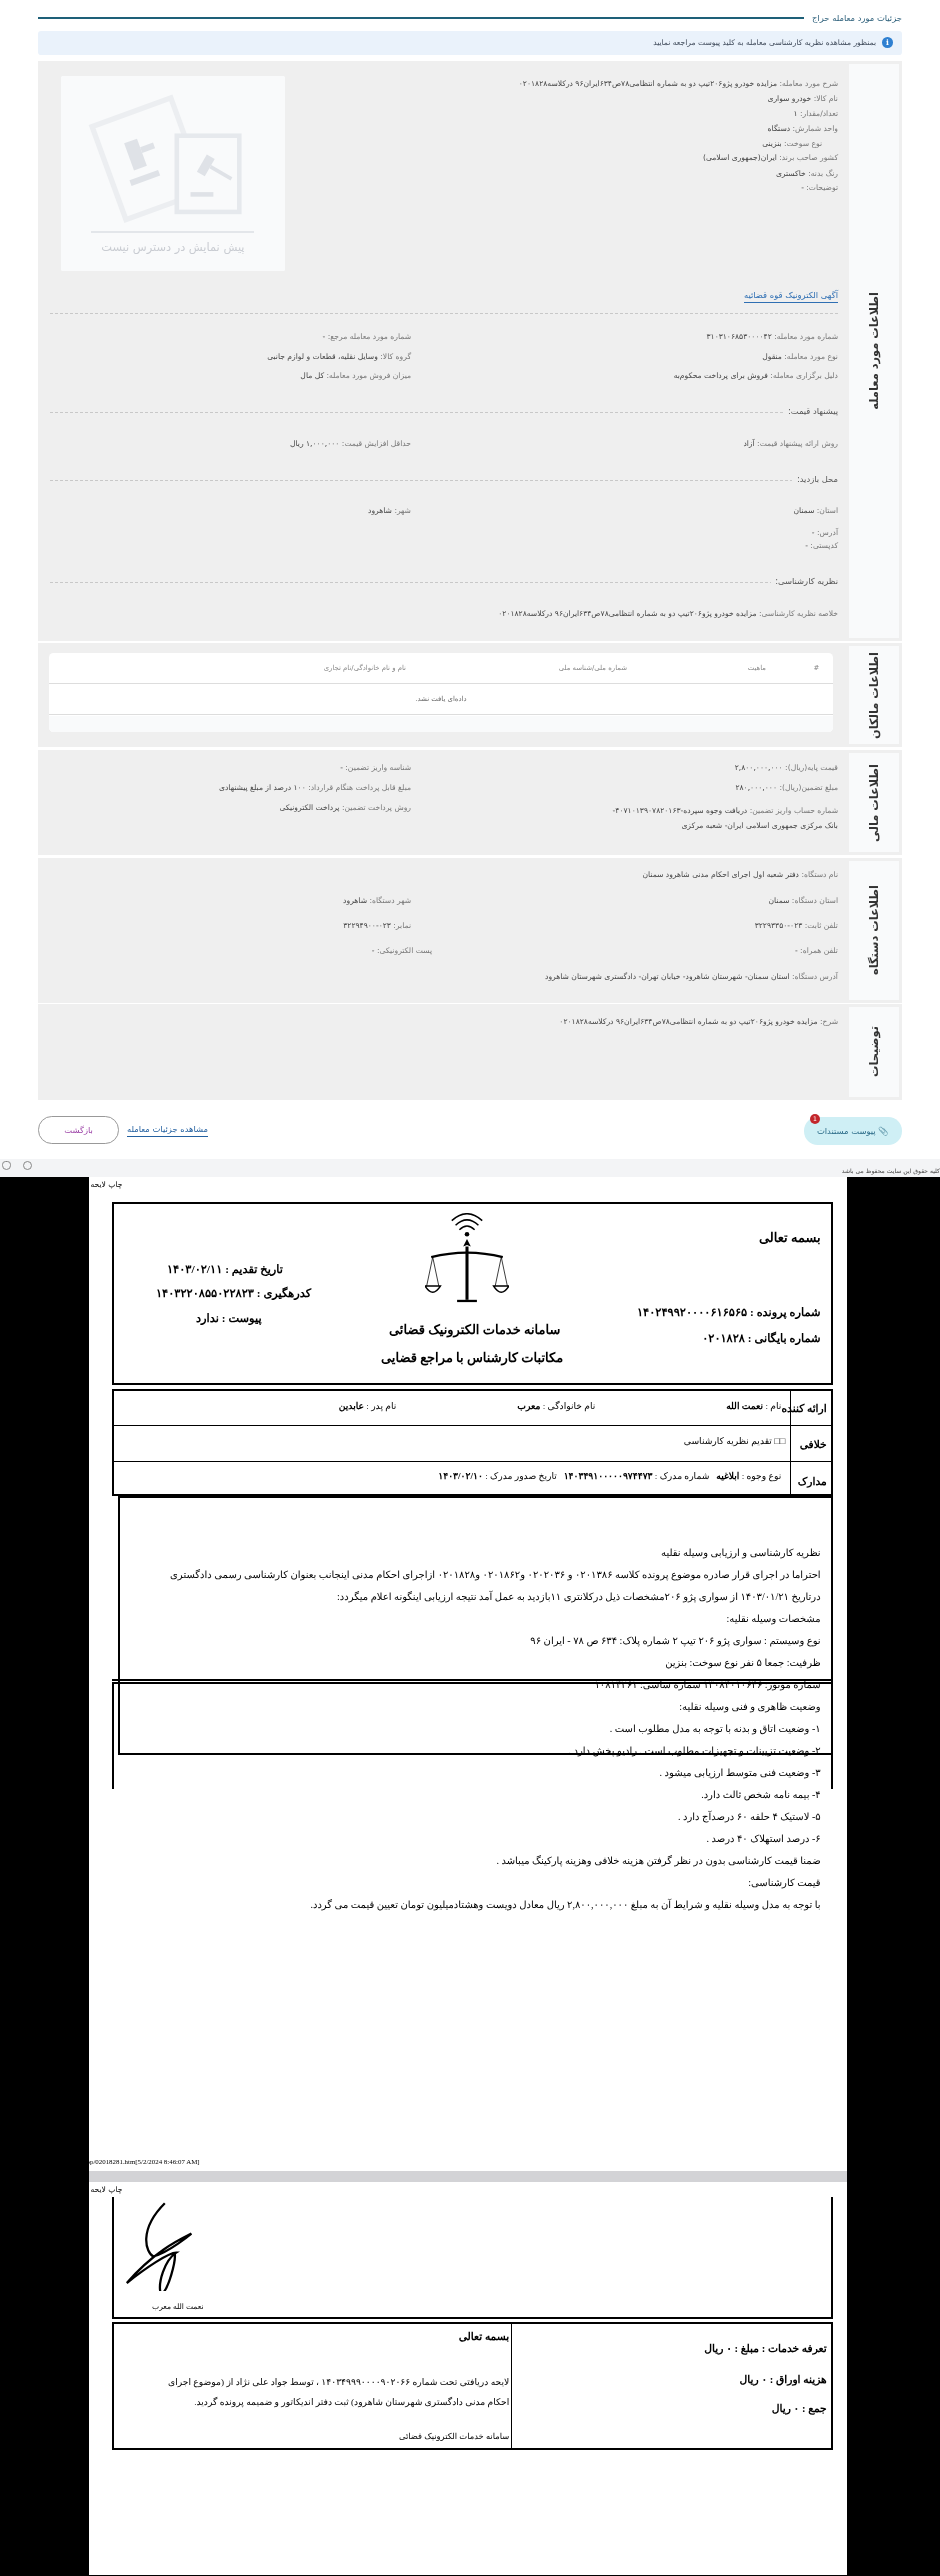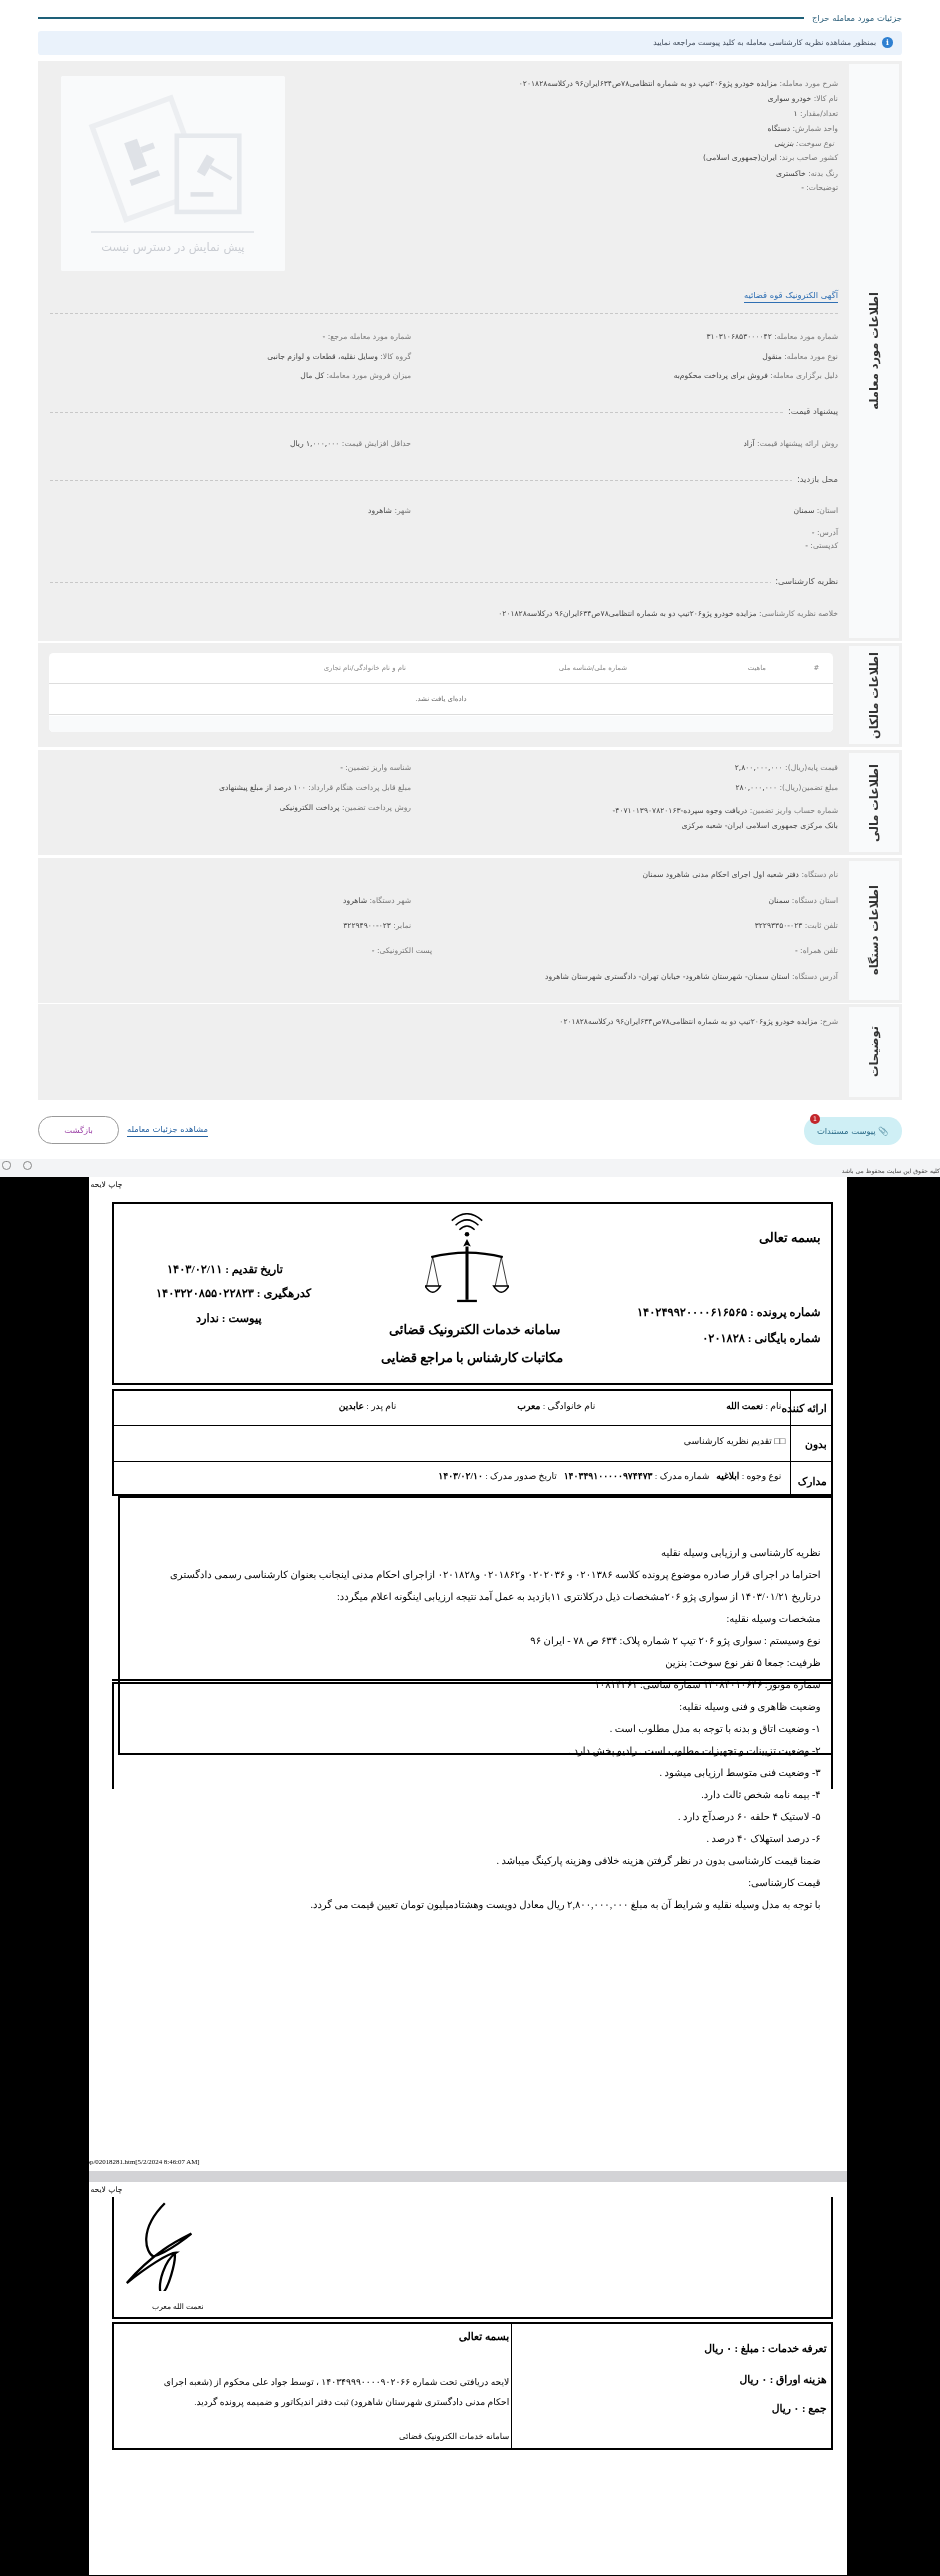--- a/index.html
+++ b/index.html
@@ -78,21 +78,21 @@
 
 <div class="section" style="top:61px;height:580px;">
   <div class="side">
       <span>اطلاعات مورد معامله</span>
     </div>
   <div class="body">
     <div class="kv" style="top:17.5px;right:0;"><span>شرح مورد معامله:</span> <b>مزایده خودرو پژو۲۰۶تیپ دو به شماره انتظامی۷۸ص۶۳۴ایران۹۶ درکلاسه۰۲۰۱۸۲۸</b></div>
     <div class="kv" style="top:33px;right:0;"><span>نام کالا:</span> <b>خودرو سواری</b></div>
     <div class="kv" style="top:48px;right:0;"><span>تعداد/مقدار:</span> <b>۱</b></div>
     <div class="kv" style="top:63px;right:0;"><span>واحد شمارش:</span> <b>دستگاه</b></div>
-    <div class="kv" style="top:78px;right:4px;font-style:italic;"><span>نوع سوخت:</span> <b>بنزینی</b></div>
+    <div class="kv" style="top:78px;right:16px;"><span>نوع سوخت:</span> <b>بنزینی</b></div>
     <div class="kv" style="top:92px;right:0;"><span>کشور صاحب برند:</span> <b>ایران(جمهوری اسلامی)</b></div>
     <div class="kv" style="top:108px;right:0;"><span>رنگ بدنه:</span> <b>خاکستری</b></div>
     <div class="kv" style="top:122px;right:0;"><span>توضیحات:</span> <b>-</b></div>
 
     <div class="preview">
       <svg width="224" height="153" viewBox="0 0 294 200">
         <g transform="rotate(-20 110 110)">
           <rect x="60" y="45" width="110" height="130" fill="none" stroke="#eceef1" stroke-width="7"></rect>
           <rect x="92" y="80" width="18" height="38" fill="#dfe2e7"></rect>
           <rect x="110" y="92" width="18" height="8" fill="#dfe2e7"></rect>
@@ -248,21 +248,21 @@
     <div class="frame" style="left:23px;right:13.7px;top:212px;height:107px;">
       <div style="position:absolute;right:0;top:0;bottom:0;width:41px;border-left:1.5px solid #000;"></div>
       <div class="row-line" style="top:34px;"></div>
       <div class="row-line" style="top:70px;"></div>
 
       <div class="t bold" style="right:4.6px;top:10.7px;font-size:10.7px;">ارائه کننده</div>
       <div class="t" style="right:50px;top:9.2px;font-size:9.2px;"><span>نام :</span> <b>نعمت الله</b></div>
       <div class="t" style="right:236px;top:9.2px;font-size:9.2px;"><span>نام خانوادگی :</span> <b>معرب</b></div>
       <div class="t" style="right:435px;top:9.2px;font-size:9.2px;"><span>نام پدر :</span> <b>عابدین</b></div>
 
-      <div class="t bold" style="right:4.6px;top:47px;font-size:10.7px;">بدون</div>
+      <div class="t bold" style="right:4.6px;top:47px;font-size:10.7px;">خلافی</div>
       <div class="t" style="right:46px;top:44px;font-size:9.2px;">□□ تقدیم نظریه کارشناسی</div>
 
       <div class="t bold" style="right:4.6px;top:84px;font-size:10.7px;">مدارک</div>
       <div class="t" style="right:50px;top:79px;font-size:9.2px;">
         <span>نوع وجوه :</span> <b>ابلاغیه</b>
         &nbsp; <span>شماره مدرک :</span> <b>۱۴۰۳۴۹۱۰۰۰۰۰۹۷۴۴۷۳</b>
         &nbsp; <span>تاریخ صدور مدرک :</span> <b>۱۴۰۳/۰۲/۱۰</b>
       </div>
     </div>
 
@@ -303,19 +303,19 @@
       </svg>
       <div class="t" style="left:38px;top:105px;font-size:7.6px;">نعمت الله معرب</div>
     </div>
     <div class="frame" style="left:23px;right:13.7px;top:140px;height:128px;">
       <div style="position:absolute;right:319px;top:0;bottom:0;border-left:0.8px solid #000;"></div>
       <div class="t bold" style="right:4.6px;top:18.3px;font-size:10.7px;">تعرفه خدمات : مبلغ : ۰ ریال</div>
       <div class="t bold" style="right:4.6px;top:49px;font-size:10.7px;">هزینه اوراق : ۰ ریال</div>
       <div class="t bold" style="right:4.6px;top:78px;font-size:10.7px;">جمع : ۰ ریال</div>
 
       <div class="t bold" style="right:322px;top:6.1px;font-size:10.7px;">بسمه تعالی</div>
-      <div class="t" style="right:322px;top:52px;font-size:9.2px;">لایحه دریافتی تحت شماره ۱۴۰۳۴۹۹۹۰۰۰۰۹۰۲۰۶۶ ، توسط جواد علی محکوم از (شعبه اجرای</div>
+      <div class="t" style="right:322px;top:52px;font-size:9.2px;">لایحه دریافتی تحت شماره ۱۴۰۳۴۹۹۹۰۰۰۰۹۰۲۰۶۶ ، توسط جواد علی نژاد از (موضوع اجرای</div>
       <div class="t" style="right:322px;top:72px;font-size:9.2px;">احکام مدنی دادگستری شهرستان شاهرود) ثبت دفتر اندیکاتور و ضمیمه پرونده گردید.</div>
       <div class="t" style="right:322px;top:107px;font-size:8.4px;">سامانه خدمات الکترونیک قضائی</div>
     </div>
   </div>
 </div>
 
 
 </body></html>

